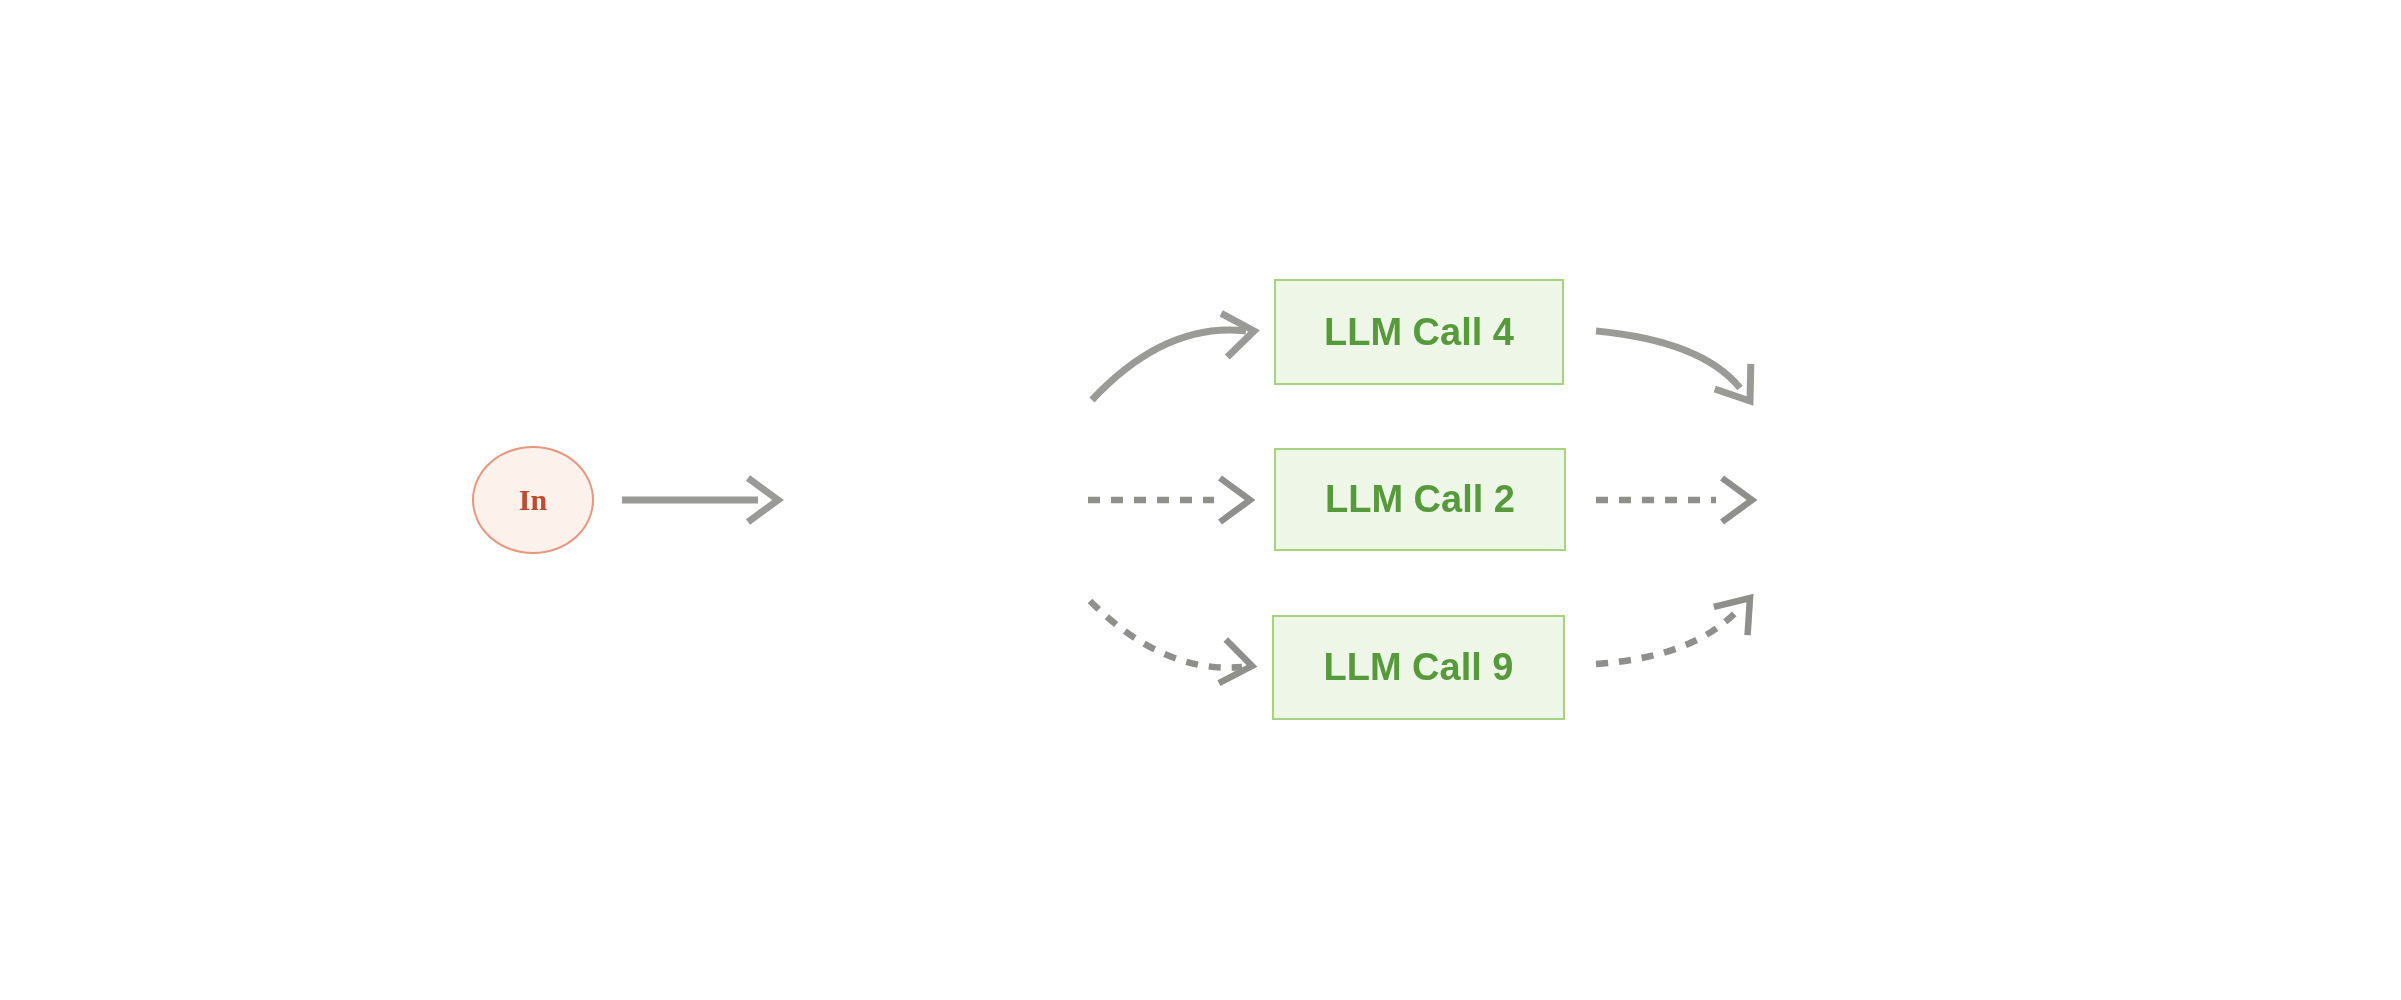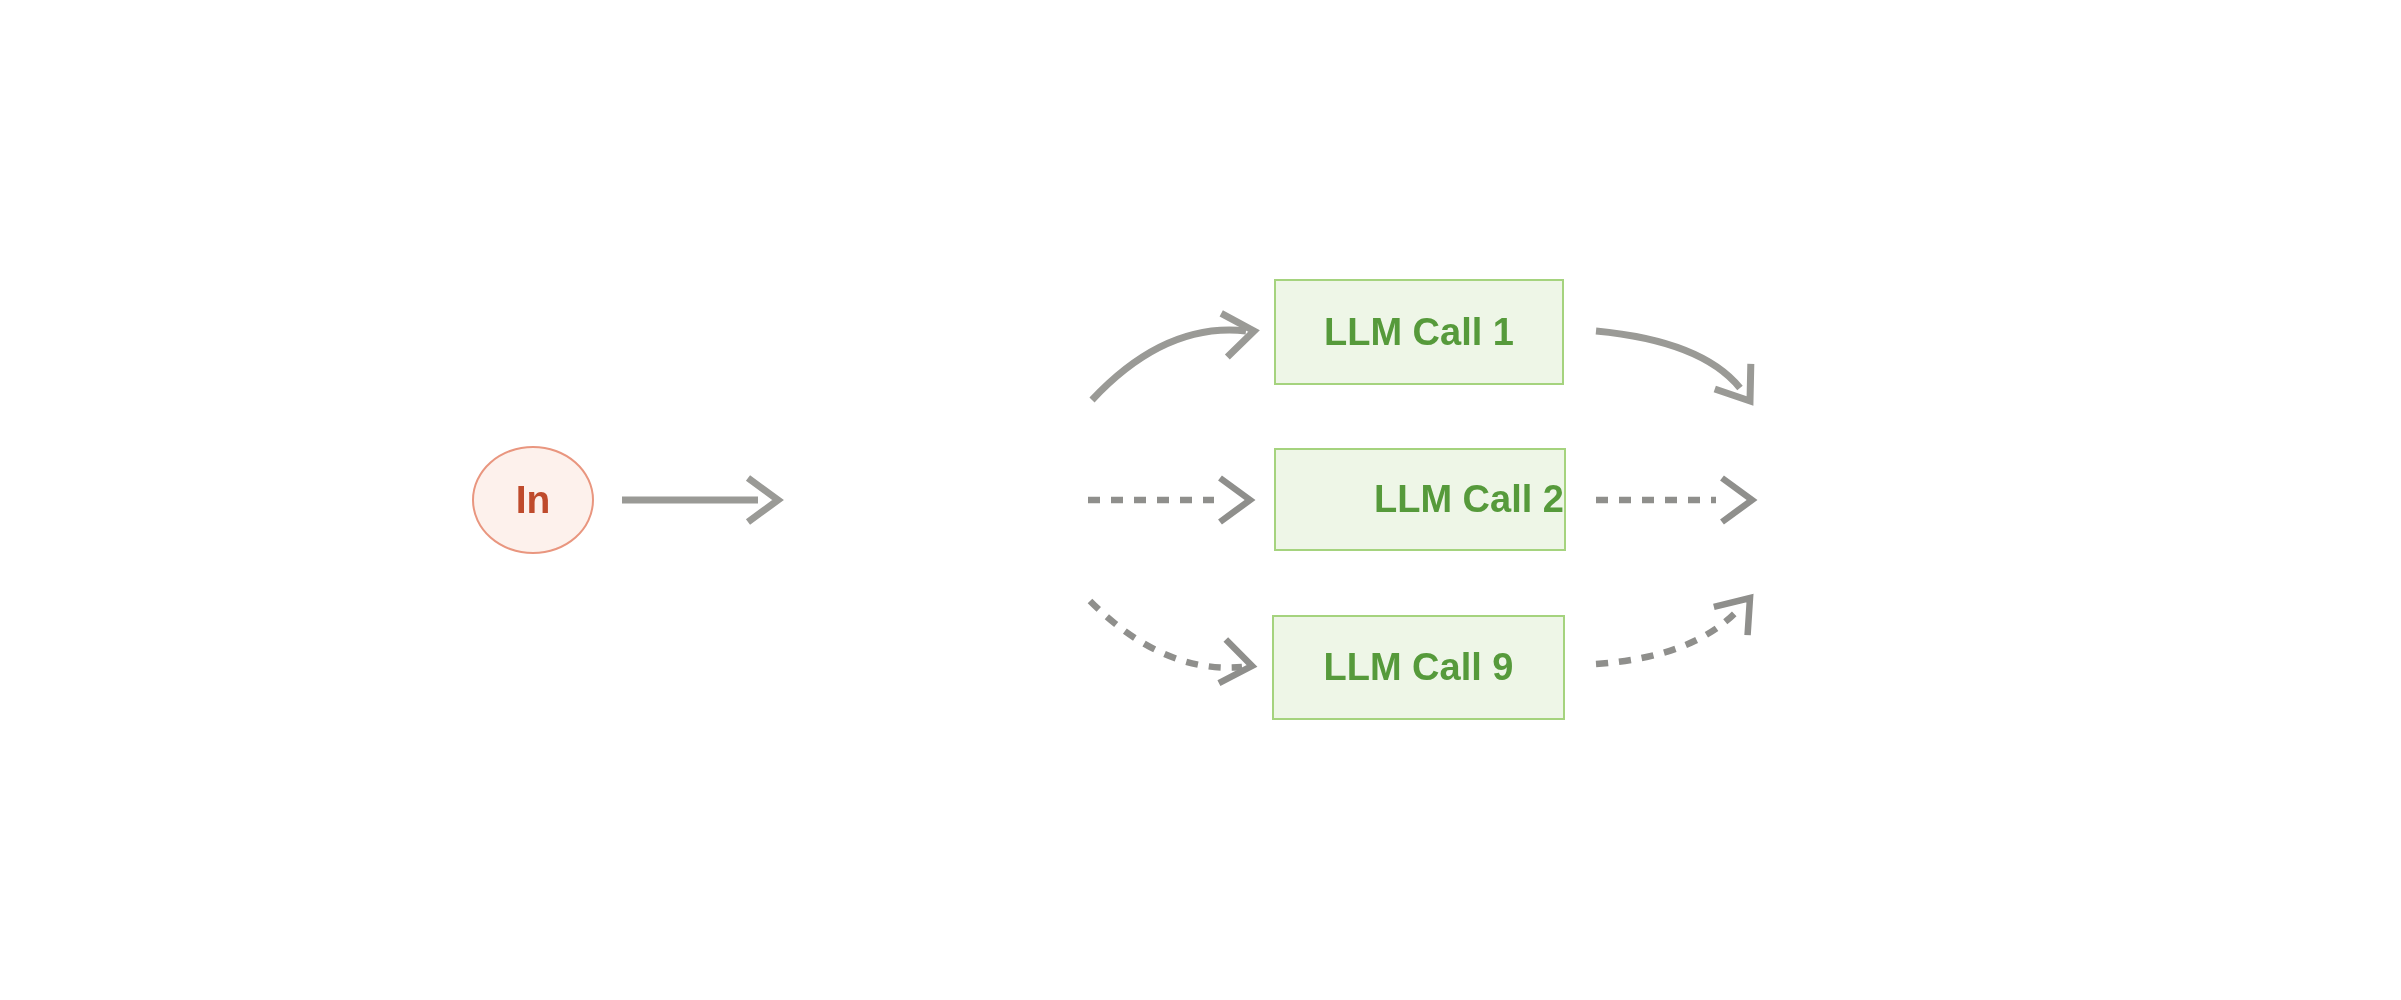--- a/index.html
+++ b/index.html
@@ -66,34 +66,35 @@
     align-items: center;
     justify-content: center;
     text-align: center;
     font-weight: 700;
     user-select: none;
   }
   .node.terminal {
     background: var(--terminal-fill);
     border: 2px solid var(--terminal-border);
     color: var(--terminal-text);
-    font-size: 39px;
+    font-size: 30px;
+    font-family: Liberation Serif, serif;
   }
   .node.process {
     background: var(--process-fill);
     border: 2px solid var(--process-border);
     color: var(--process-text);
     font-size: 38px;
     line-height: 1.32;
   }
 
   .node-in     { left: 472px;  top: 446px; width: 122px; height: 108px; border-radius: 50%; }
   .node-router { left: 802px;  top: 420px; width: 258px; height: 160px; padding: 0 18px; }
   .node-call1  { left: 1274px; top: 279px; width: 290px; height: 106px; }
-  .node-call2  { left: 1274px; top: 448px; width: 292px; height: 103px; justify-content: flex-end; }
+  .node-call2  { left: 1274px; top: 448px; width: 292px; height: 103px; }
   .node-call3  { left: 1272px; top: 615px; width: 293px; height: 105px; }
   .node-out    { left: 1775px; top: 445px; width: 154px; height: 106px; border-radius: 46px; }
 </style>
 </head>
 <body>
 
 <div class="stage">
 
   <svg class="edges-layer" viewBox="0 0 2401 1000" aria-hidden="true">
 
@@ -132,21 +133,21 @@
       <path class="chevron-dashed" d="M -30 -22 L 0 0 L -30 22" transform="translate(1750 598) rotate(-50)"></path>
     </g>
   </svg>
 
   <div class="node terminal node-in">
     <span>In</span>
   </div>
 
 
   <div class="node process node-call1">
-    <span>LLM Call 1</span>
+    <span>LLM Call 4</span>
   </div>
 
   <div class="node process node-call2">
     <span>LLM Call 2</span>
   </div>
 
   <div class="node process node-call3">
     <span>LLM Call 9</span>
   </div>
 

